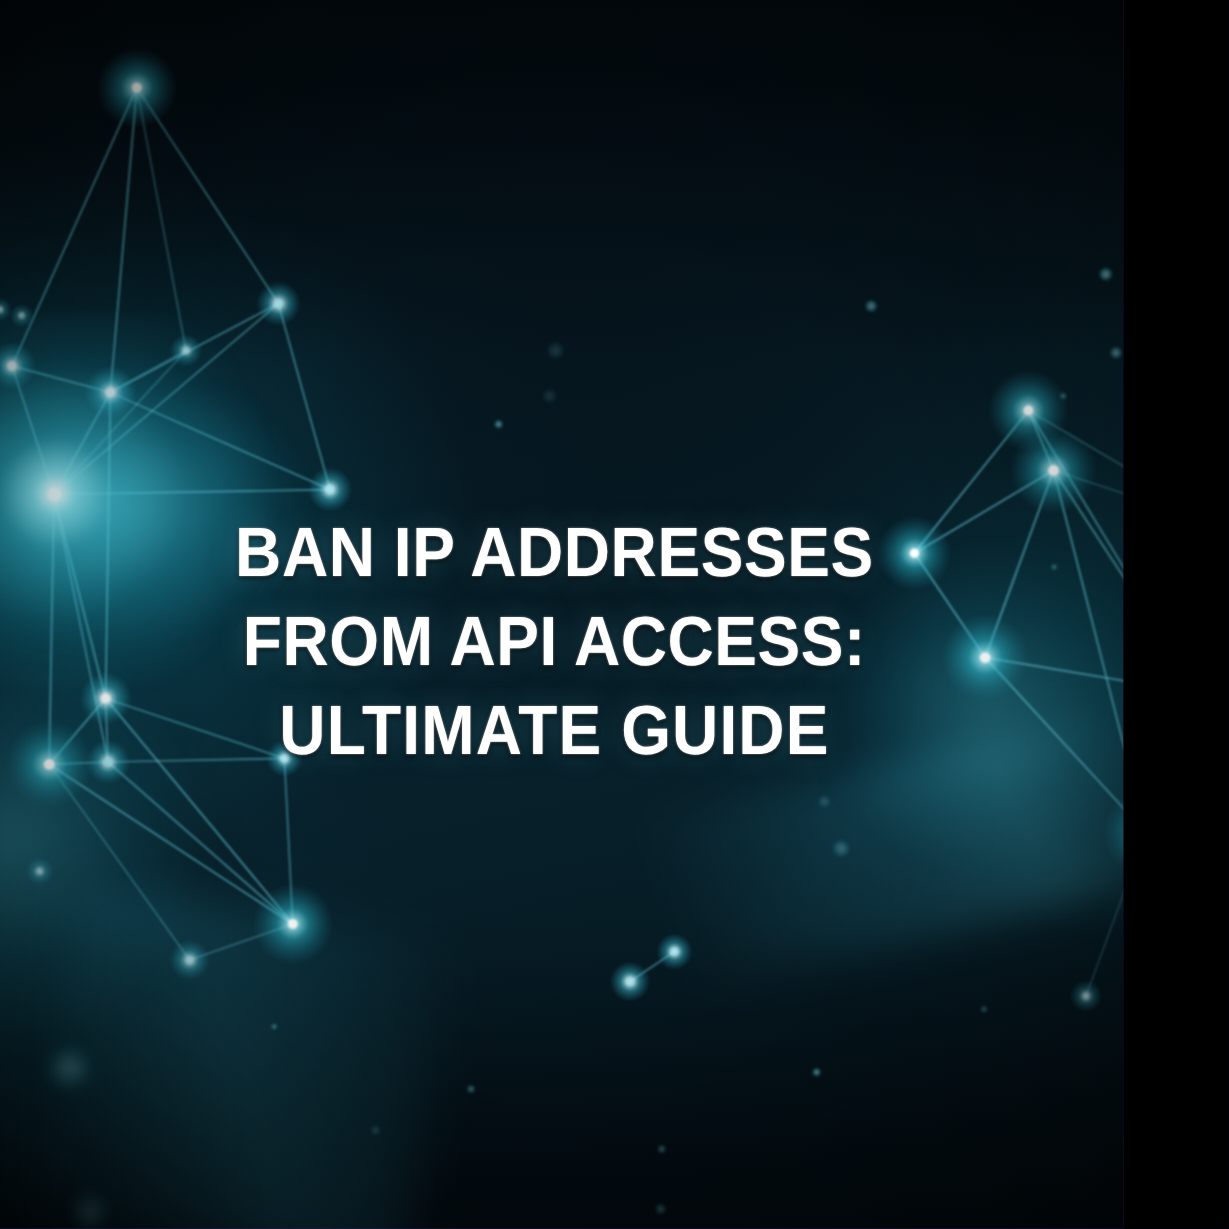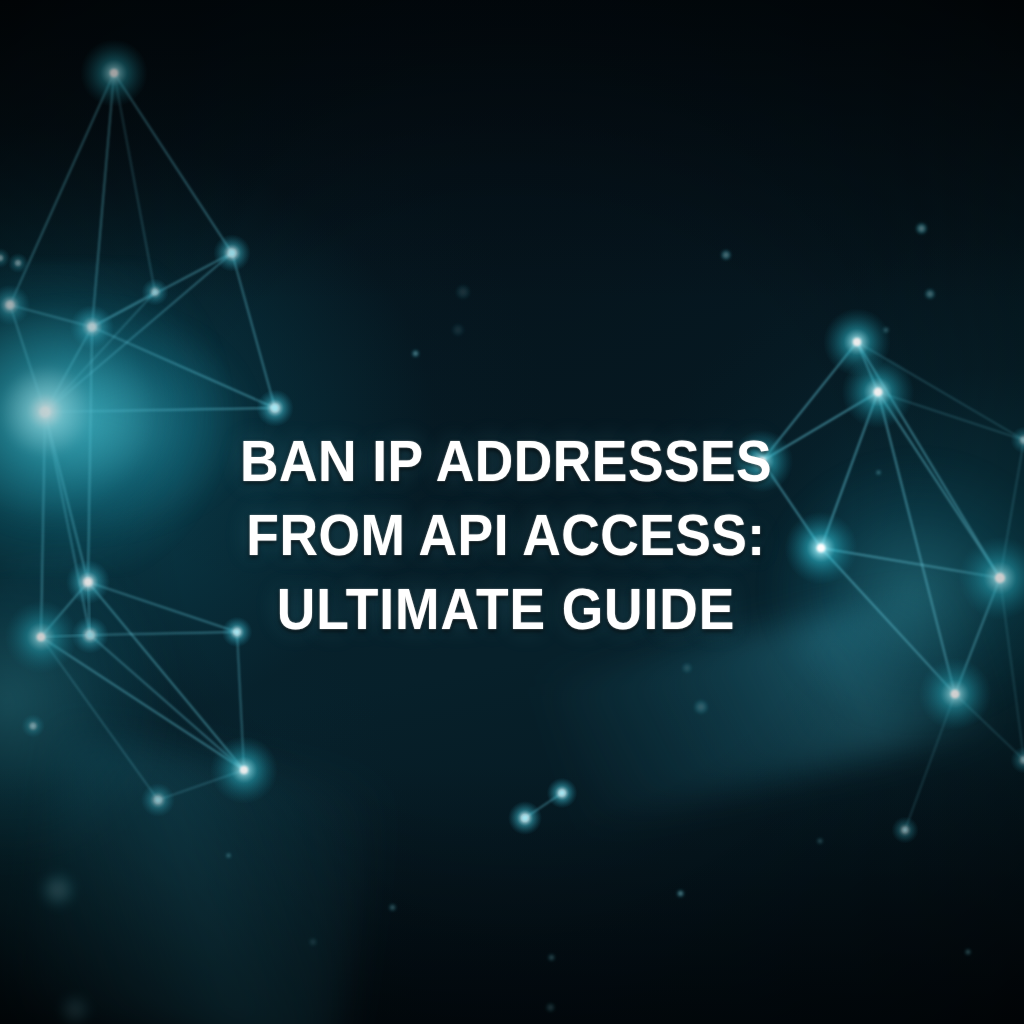--- a/index.html
+++ b/index.html
@@ -3,21 +3,21 @@
 <meta charset="utf-8">
 <title>Hero Banner</title>
 <style>
   html, body {
     margin: 0;
     padding: 0;
     background: #000;
   }
   #stage {
     position: relative;
-    width: 1024px;
+    width: 936px;
     height: 1024px;
     overflow: hidden;
     font-family: "Liberation Sans", sans-serif;
     background: #4c1d95;
   }
 
   
   .bg-base {
     position: absolute;
     inset: 0;

